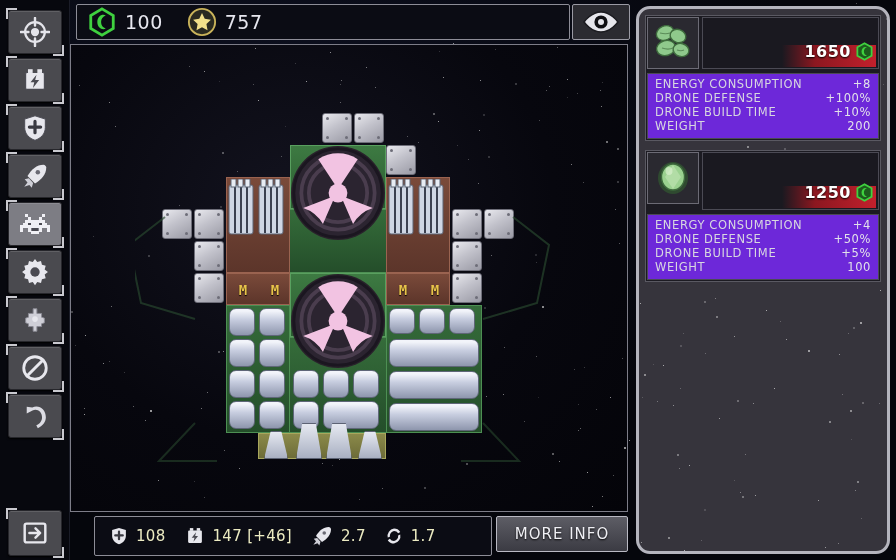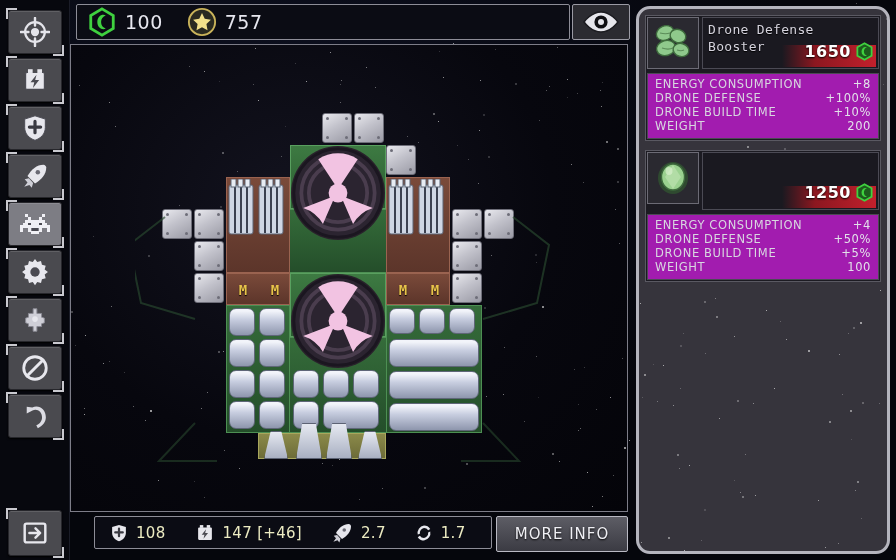--- a/index.html
+++ b/index.html
@@ -94,23 +94,23 @@
            font-weight:bold; text-shadow:0 1px 1px #000; }
 
   .tank{ background:linear-gradient(#f2f4fa 8%,#c8cee0 40%,#8e96ad 100%);
          border:1px solid #5f6678; border-radius:7px; position:absolute; }
   .thruster{ position:absolute;
              background:linear-gradient(#e6e9f1,#a9b0c2);
              border:1px solid #5c6273; }
 
   
   #bottom-bar{
-    position:absolute; left:94px; top:516px; width:398px; height:33px;
+    position:absolute; left:94px; top:516px; width:398px; height:40px;
     background:#0b0c14; border:1px solid #8d8d97; border-radius:2px;
-    display:flex; align-items:center; gap:10px; padding-left:14px;
+    display:flex; align-items:center; gap:0; padding-left:14px;
   }
   .stat{ display:flex; align-items:center; gap:7px; margin-right:18px; }
   .stat-val{ color:#ecebc2; font-size:15px; letter-spacing:.3px;
              font-family:"DejaVu Sans","Liberation Sans",sans-serif; }
   #more-info{
     position:absolute; left:496px; top:516px; width:132px; height:36px;
     background:linear-gradient(#5d5d65,#3b3b43);
     border:1px solid #b9b9c3; border-radius:2px;
     display:flex; align-items:center; justify-content:center;
     color:#f0f0f5; font-size:15px; letter-spacing:1px;
@@ -162,21 +162,21 @@
   }
   .price{
     position:absolute; right:2px; bottom:1px;
     background:linear-gradient(90deg,rgba(120,20,26,0) 0%,#8c1720 35%,#c2202c 100%);
     display:flex; align-items:center; gap:4px; padding:0 2px 10px 22px; height:22px;
   }
   .price span{ color:#fff; font-size:16px; font-weight:bold; letter-spacing:.5px;
                font-family:"DejaVu Sans","Liberation Sans",sans-serif;
                text-shadow:0 1px 2px #000; }
   .card-stats{
-    background:#a21caf; border:1px solid #4b4a54; margin:3px 1px 1px 1px;
+    background:#6d28d9; border:1px solid #4b4a54; margin:3px 1px 1px 1px;
     padding:3px 7px 5px 7px;
   }
   .srow{ display:flex; justify-content:space-between;
          color:#d8d7e0; font-size:11.5px; line-height:14px;
          letter-spacing:.6px;
          font-family:"DejaVu Sans","Liberation Sans",sans-serif; }
   .srow .sv{ color:#e2e1ea; }
   .spacer{ height:6px; }
 </style>
 </head>
@@ -904,21 +904,20 @@
                 <ellipse cx="28" cy="16" rx="8" ry="6.5" transform="rotate(20 28 16)"></ellipse>
                 <ellipse cx="16" cy="28" rx="9.5" ry="7.5" transform="rotate(-15 16 28)"></ellipse>
                 <ellipse cx="31" cy="30" rx="8" ry="6.5" transform="rotate(15 31 30)"></ellipse>
               </g>
               <g fill="none" stroke="#4d7d4b" stroke-width="1.1" opacity=".8">
                 <path d="M10 13c4 1 7 1 10 0M12 28c4 1.4 8 1.4 11 0M27 30c3 1 5 1 7 0"></path>
               </g>
             </svg>
           </div>
           <div class="card-titlebox">
-            <div class="card-title">Drone Defense Booster</div>
             <div class="price">
               <span>1650</span>
               <svg width="19" height="19" viewBox="0 0 32 32">
                 <path d="M16 2l12 7v14l-12 7-12-7V9z" fill="#1d5c1d" stroke="#3fd13f" stroke-width="3"></path>
                 <path d="M20 9c-4-2-9 1-9 7s5 9 9 7c-3-1-5-3.5-5-7s2-6 5-7z" fill="#3fd13f"></path>
               </svg>
             </div>
           </div>
         </div>
         <div class="card-stats">

